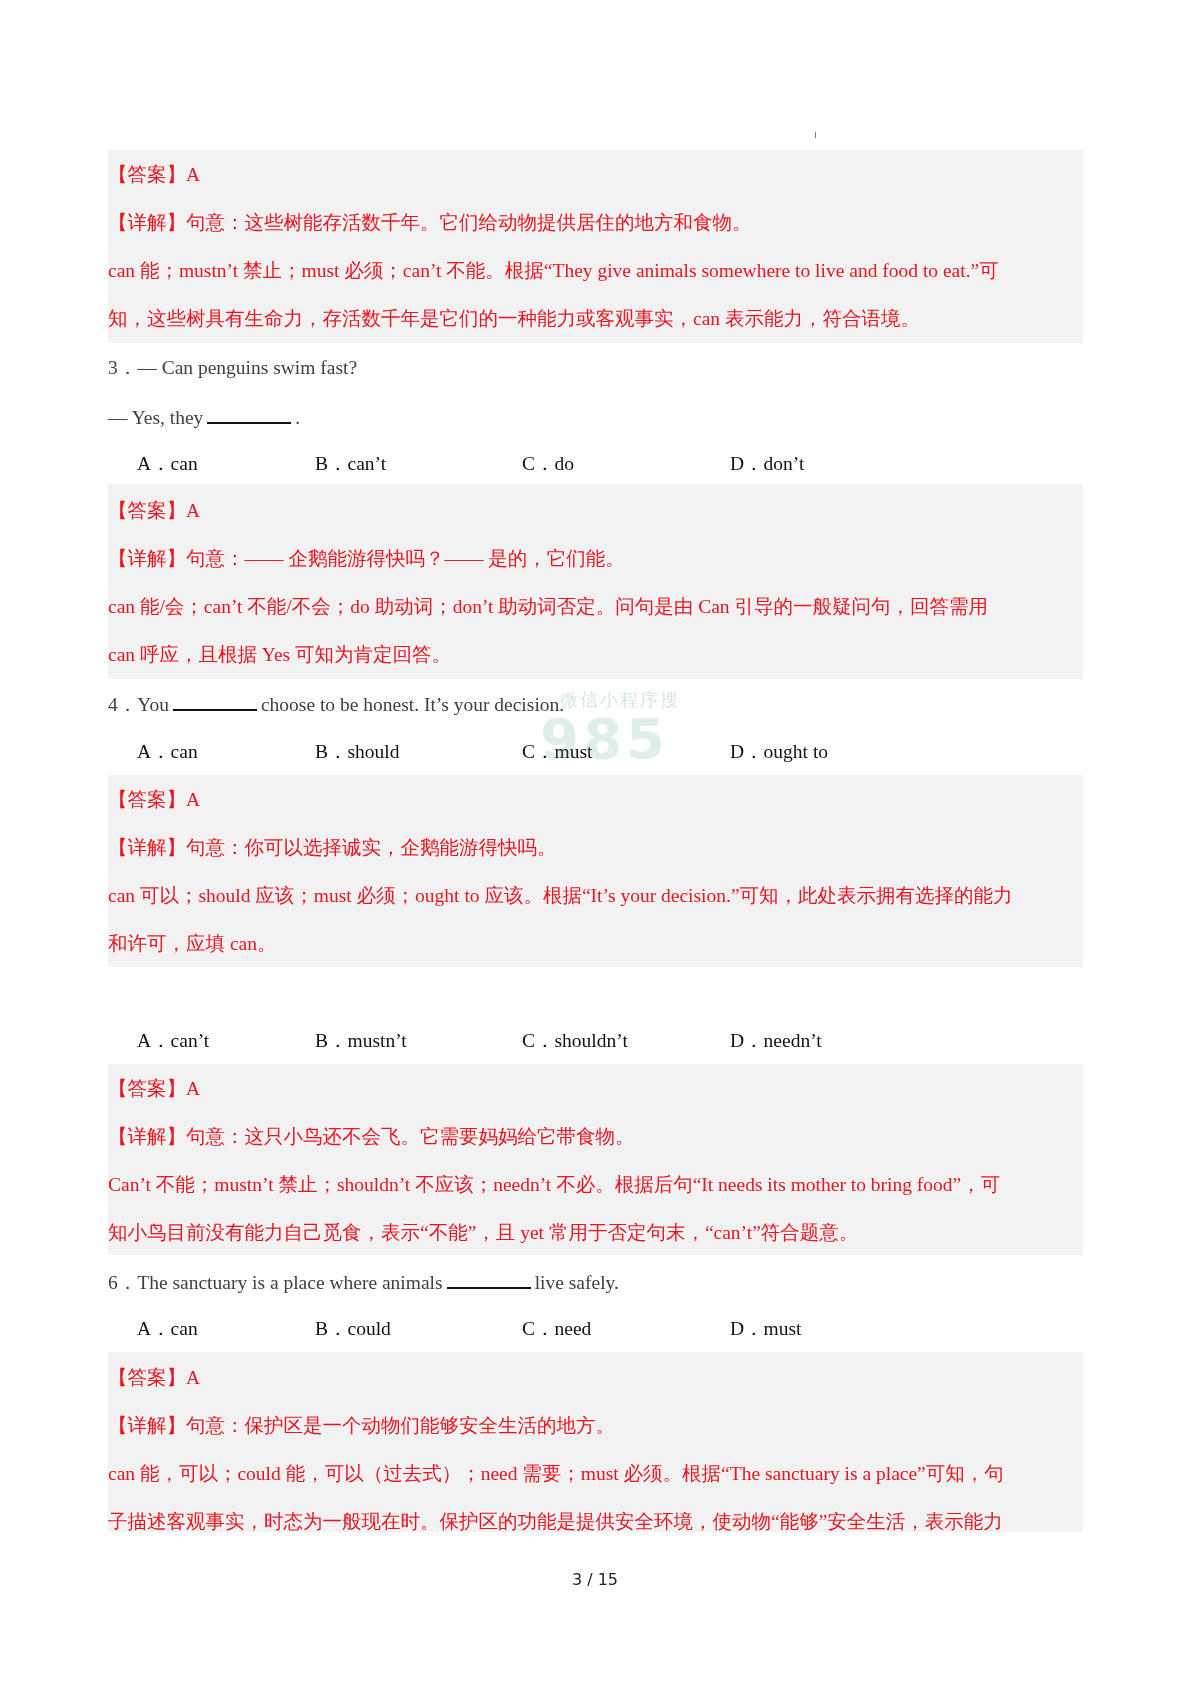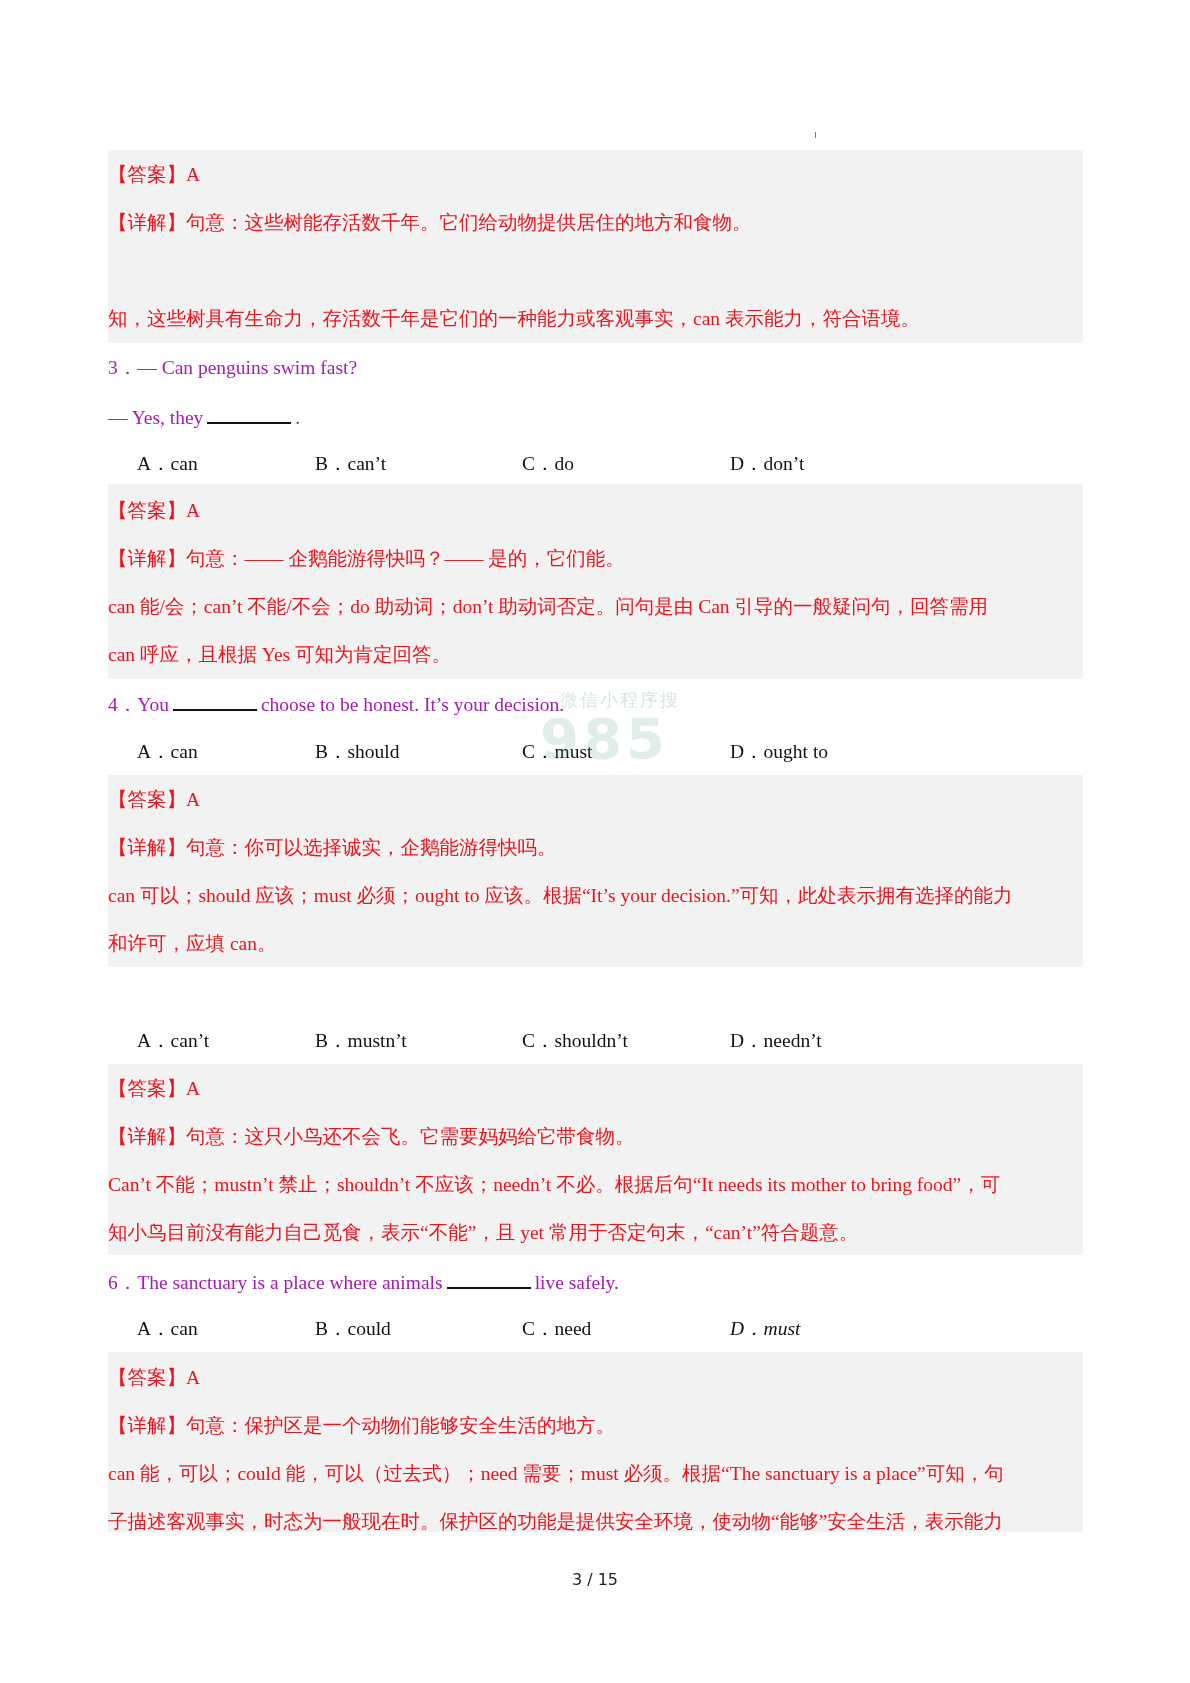--- a/index.html
+++ b/index.html
@@ -3,39 +3,40 @@
 <meta charset="utf-8">
 <style>
   html, body { margin: 0; padding: 0; background: #ffffff; }
   body { width: 1190px; height: 1683px; position: relative; overflow: hidden;
          font-family: "Liberation Serif", "DejaVu Serif", serif; color: #111; }
   .page { position: absolute; left: 0; top: 8px; width: 1190px; height: 1683px; }
   .tick { position: absolute; left: 815px; top: 124px; width: 1px; height: 6px; background: #8a7a5a; }
   .ans-box { position: absolute; left: 108px; width: 975px; background: #f2f2f2; }
   .line { position: absolute; left: 108px; white-space: nowrap; font-size: 19.5px; line-height: 26px; }
   .red { color: #e8141e; }
-  .blk { color: #a21caf; }
+  .blk { color: #404040; }
   .opt { position: absolute; white-space: nowrap; font-size: 19.5px; line-height: 26px; color: #111; }
   .blank { display: inline-block; width: 84px; border-bottom: 2px solid #111; height: 18px; vertical-align: baseline; margin: 0 4px; }
   .pagenum { position: absolute; left: 0; width: 1190px; text-align: center; top: 1562px;
              font-family: "DejaVu Sans", sans-serif; font-size: 16px; color: #222; }
   .watermark { position: absolute; left: 500px; top: 680px; width: 190px; height: 95px; opacity: 0.18; pointer-events: none; }
   .wm-top { font-family: "DejaVu Sans", sans-serif; font-size: 18px; color: #0f766e; position: absolute; left: 60px; top: 0; letter-spacing: 2px; }
   .wm-num { font-family: "DejaVu Sans", sans-serif; font-weight: bold; font-size: 56px; color: #5aa58f; position: absolute; left: 40px; top: 10px; letter-spacing: 4px; margin-top: 8px; }
 </style>
 </head>
 <body>
 
 <div class="page">
 
   <div class="tick"></div>
 
   <div class="ans-box" style="top:142px;height:193px;"></div>
   <div class="line red" style="top:154px;">【答案】A</div>
   <div class="line red" style="top:202px;">【详解】句意：这些树能存活数千年。它们给动物提供居住的地方和食物。</div>
+  <div class="line red" style="top:250px;">can 能；mustn’t 禁止；must 必须；can’t 不能。根据“They give animals somewhere to live and food to eat.”可</div>
   <div class="line red" style="top:298px;">知，这些树具有生命力，存活数千年是它们的一种能力或客观事实，can 表示能力，符合语境。</div>
 
   <div class="line blk" style="top:347px;">
     <span>3．</span><span>— Can penguins swim fast?</span>
   </div>
   <div class="line blk" style="top:396px;">
     <span>— Yes, they</span><span class="blank"></span><span>.</span>
   </div>
   <div class="opt" style="top:443px;left:137px;">A．can</div>
   <div class="opt" style="top:443px;left:315px;">B．can’t</div>
@@ -77,21 +78,21 @@
   <div class="line red" style="top:1116px;">【详解】句意：这只小鸟还不会飞。它需要妈妈给它带食物。</div>
   <div class="line red" style="top:1164px;">Can’t 不能；mustn’t 禁止；shouldn’t 不应该；needn’t 不必。根据后句“It needs its mother to bring food”，可</div>
   <div class="line red" style="top:1212px;">知小鸟目前没有能力自己觅食，表示“不能”，且 yet 常用于否定句末，“can’t”符合题意。</div>
 
   <div class="line blk" style="top:1261px;">
     <span>6．</span><span>The sanctuary is a place where animals</span><span class="blank"></span><span>live safely.</span>
   </div>
   <div class="opt" style="top:1308px;left:137px;">A．can</div>
   <div class="opt" style="top:1308px;left:315px;">B．could</div>
   <div class="opt" style="top:1308px;left:522px;">C．need</div>
-  <div class="opt" style="top:1308px;left:730px;font-style:italic;">D．must</div>
+  <div class="opt" style="top:1308px;left:730px;">D．must</div>
 
   <div class="ans-box" style="top:1344px;height:180px;"></div>
   <div class="line red" style="top:1357px;">【答案】A</div>
   <div class="line red" style="top:1405px;">【详解】句意：保护区是一个动物们能够安全生活的地方。</div>
   <div class="line red" style="top:1453px;">can 能，可以；could 能，可以（过去式）；need 需要；must 必须。根据“The sanctuary is a place”可知，句</div>
   <div class="line red" style="top:1501px;">子描述客观事实，时态为一般现在时。保护区的功能是提供安全环境，使动物“能够”安全生活，表示能力</div>
 
   <div class="pagenum">3 / 15</div>
 </div>
 

